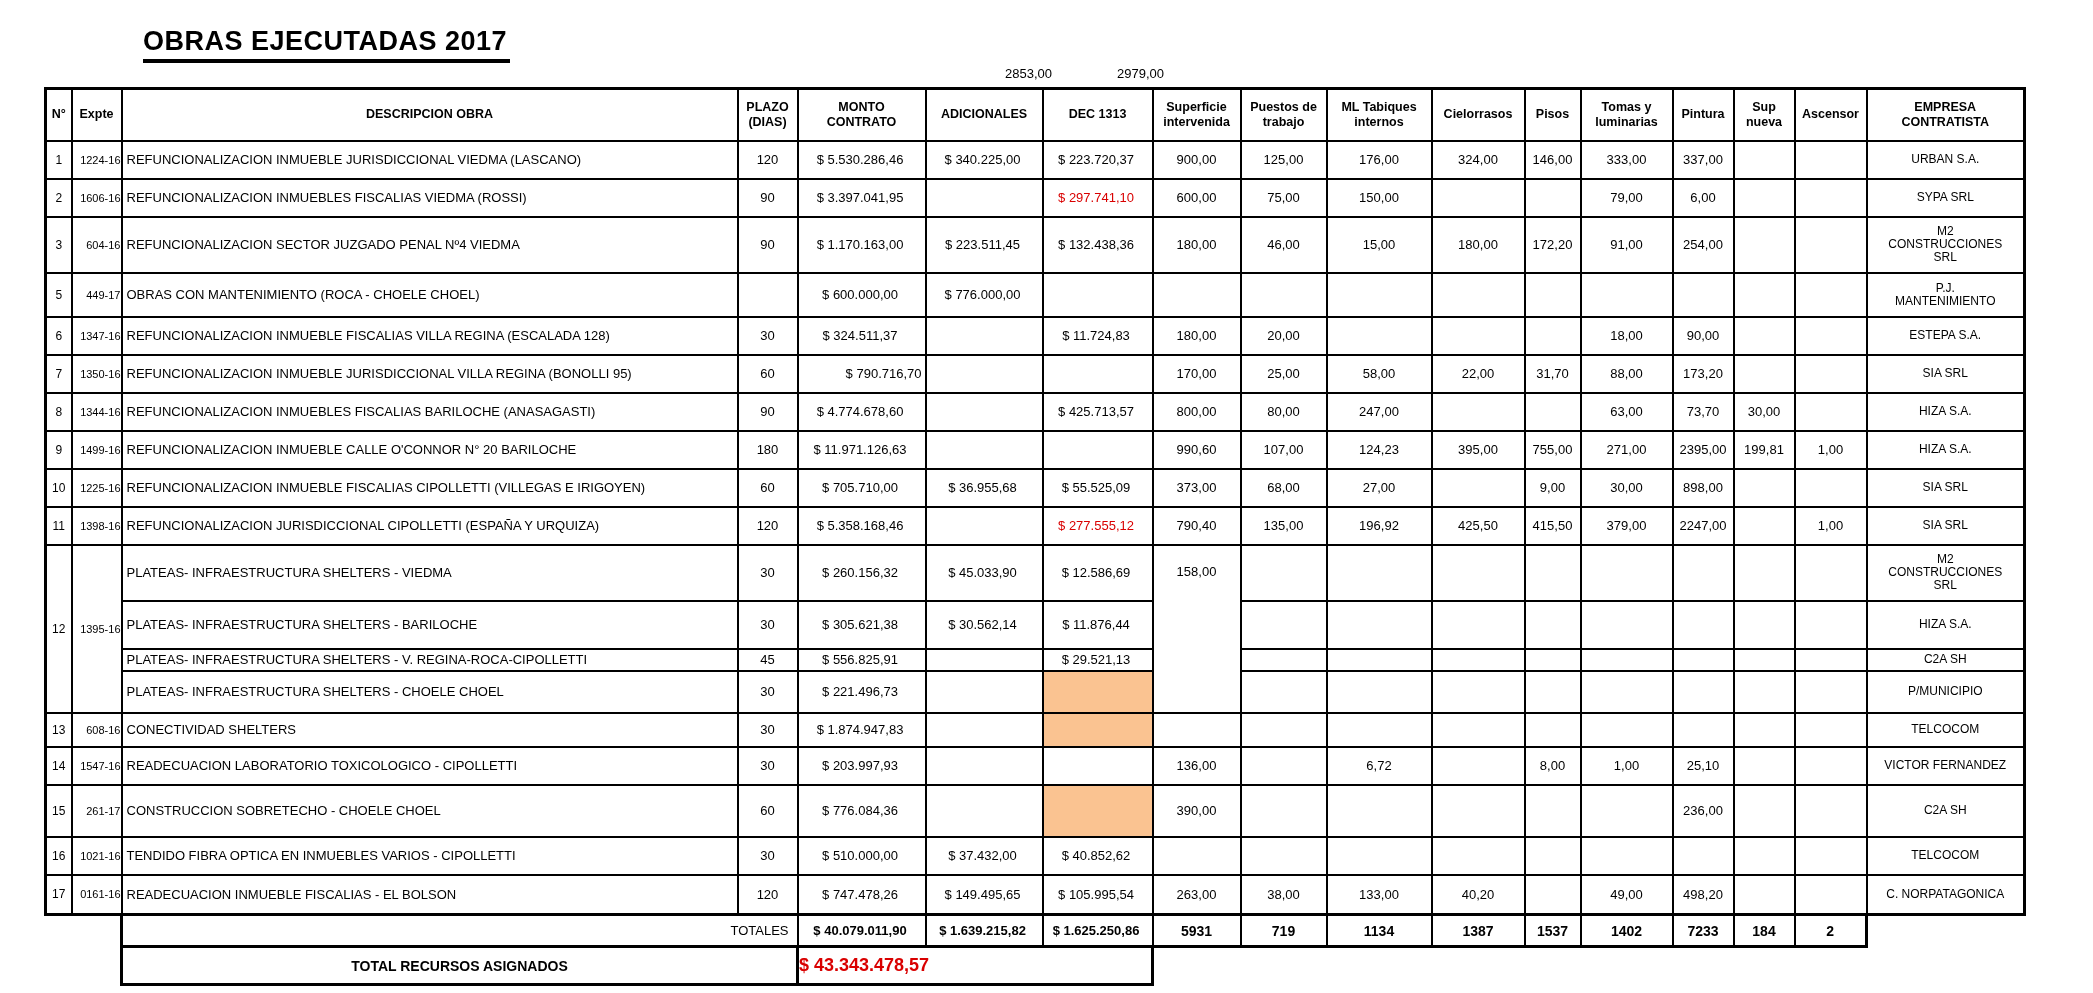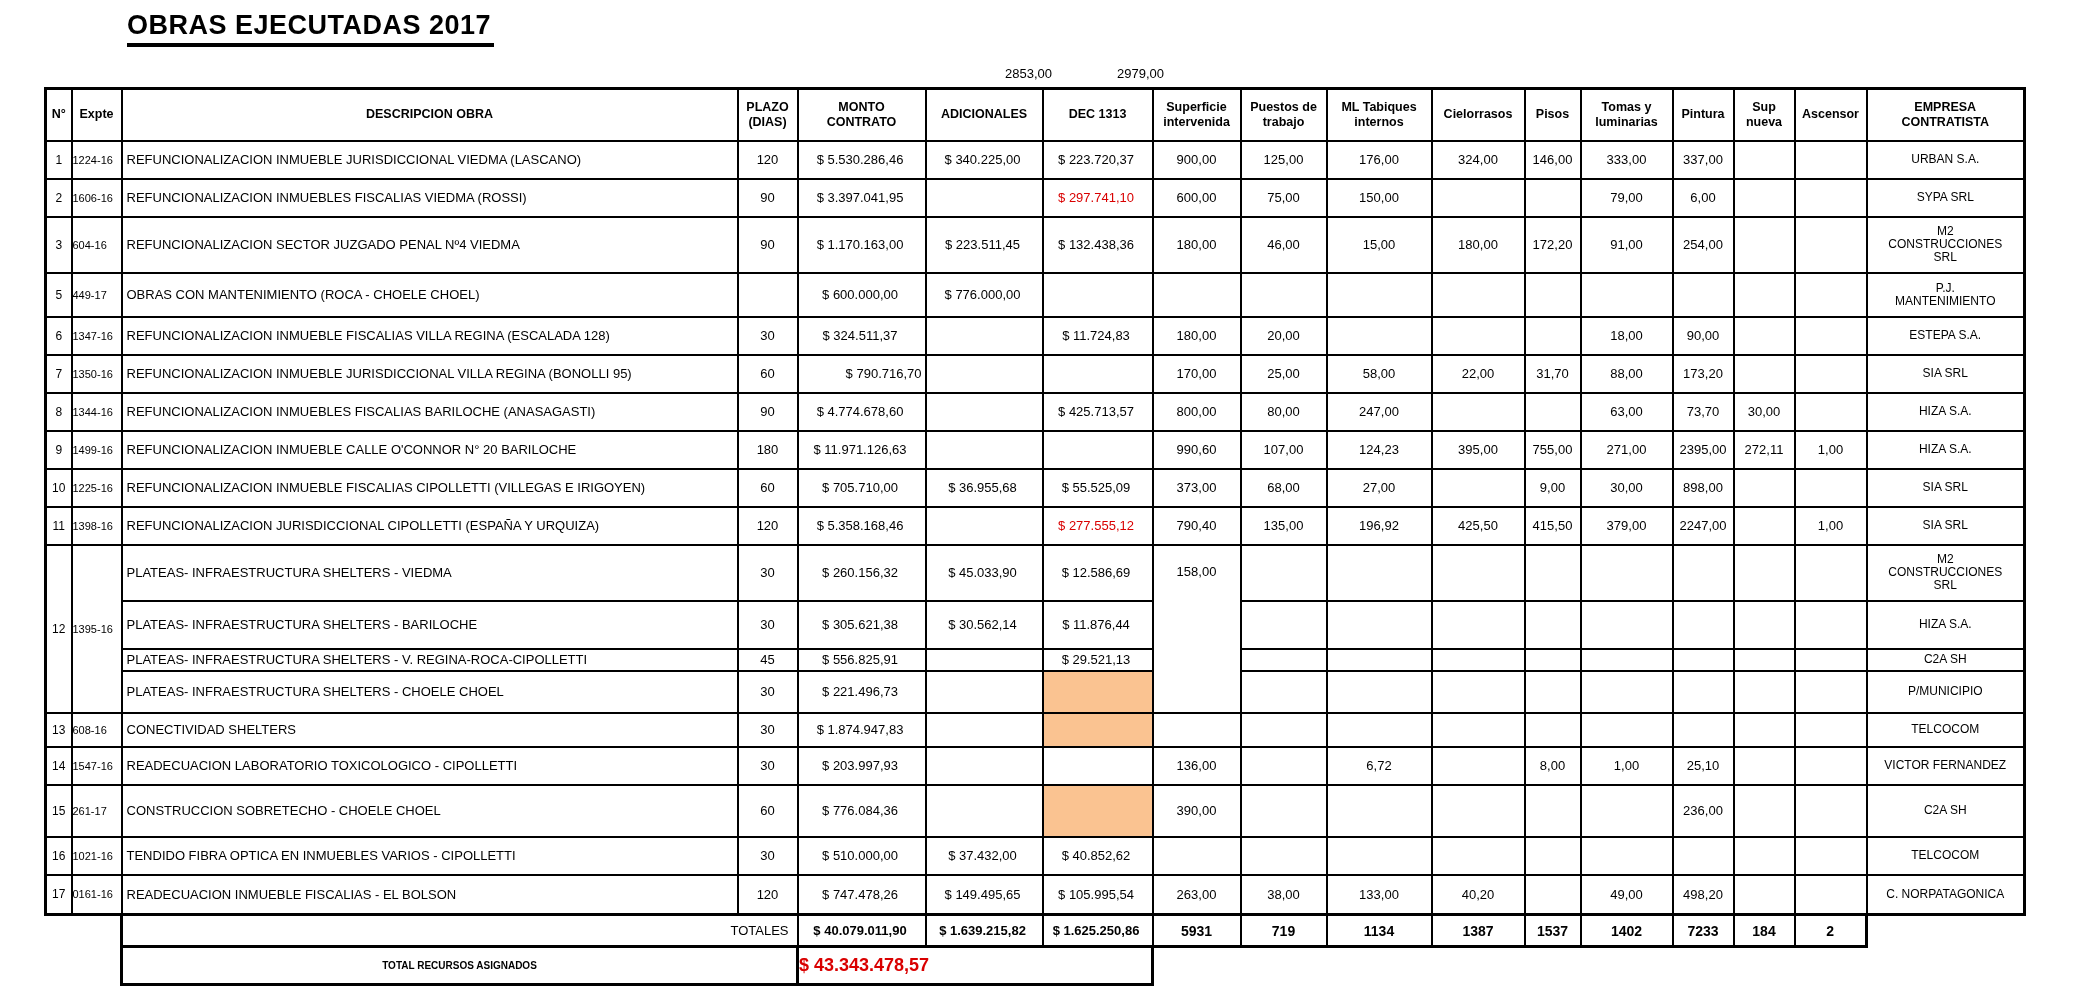--- a/index.html
+++ b/index.html
@@ -1,58 +1,58 @@
 <!DOCTYPE html>
 <html><head>
 <meta charset="utf-8">
 <style>
   html,body{margin:0;padding:0}
   body{
     width:2093px;height:993px;background:#ffffff;position:relative;overflow:hidden;
     font-family:"Liberation Sans",sans-serif;color:#000;
   }
   .title{
-    position:absolute;left:127px;top:10px;margin:0;
+    position:absolute;left:127px;top:10px;margin:16px;
     font-size:27px;font-weight:bold;letter-spacing:.5px;
     border-bottom:4px solid #000;padding:0 3px 2px 0;
   }
   .note{position:absolute;top:66px;width:120px;text-align:right;font-size:13px}
   #note-a{left:932px}
   #note-b{left:1044px}
 
   table{
     position:absolute;left:44px;top:87px;
     border-collapse:collapse;table-layout:fixed;background:#fff;
   }
   th,td{border:2px solid #000;padding:0;overflow:hidden;vertical-align:middle}
   th{
     font-size:12.5px;font-weight:bold;text-align:center;line-height:15px;
     white-space:pre-line;border-top:3px solid #000;
   }
   td{font-size:13px}
   .c-n{text-align:center;font-size:12px}
-  .c-expte{text-align:left;font-size:11px}
+  .c-expte{text-align:right;font-size:11px}
   .c-desc{text-align:left;padding-left:4px}
   .c-plazo{text-align:center}
   .money{text-align:center;padding-right:3px;white-space:nowrap}
   .money-left{text-align:right;padding-left:3px}
   .tnum{text-align:center}
   .c-empresa{text-align:center;font-size:12px;line-height:13px;white-space:pre-line}
   .red{color:#d90000}
   .orange-bg{background:#fac391}
   .sup-merged{vertical-align:top;padding-top:18px}
   .thick-left{border-left:3px solid #000}
   .thick-right{border-right:3px solid #000}
   .thick-bottom{border-bottom:3px solid #000}
 
   .totrow td{border-top:3px solid #000;border-bottom:3px solid #000;font-weight:bold}
   .totrow .tot-label{font-weight:normal;text-align:right;padding-right:8px;font-size:13px}
   .totrow .tnum{font-size:14px}
   .recrow td{border:3px solid #000}
-  .rec-label{font-weight:bold;text-align:center;font-size:10px}
+  .rec-label{font-weight:bold;text-align:center;font-size:14px}
   .rec-value{font-weight:bold;text-align:left;font-size:18px;color:#d90000}
   .ghost{border:none !important;background:transparent}
 </style>
 </head>
 <body>
 
 <h1 class="title">OBRAS EJECUTADAS 2017</h1>
 <div class="note" id="note-a">2853,00</div>
 <div class="note" id="note-b">2979,00</div>
 
@@ -249,21 +249,21 @@
         <td class="money">$ 11.971.126,63</td>
         <td class="money"></td>
         <td class="money"></td>
         <td class="tnum">990,60</td>
         <td class="tnum">107,00</td>
         <td class="tnum">124,23</td>
         <td class="tnum">395,00</td>
         <td class="tnum">755,00</td>
         <td class="tnum">271,00</td>
         <td class="tnum">2395,00</td>
-        <td class="tnum">272,11</td>
+        <td class="tnum">199,81</td>
         <td class="tnum">1,00</td>
         <td class="c-empresa thick-right">HIZA S.A.</td>
       </tr>
       <tr style="height: 38px;">
         <td class="c-n thick-left">10</td>
         <td class="c-expte">1225-16</td>
         <td class="c-desc">REFUNCIONALIZACION INMUEBLE FISCALIAS CIPOLLETTI (VILLEGAS E IRIGOYEN)</td>
         <td class="c-plazo">60</td>
         <td class="money">$ 705.710,00</td>
         <td class="money">$ 36.955,68</td>

